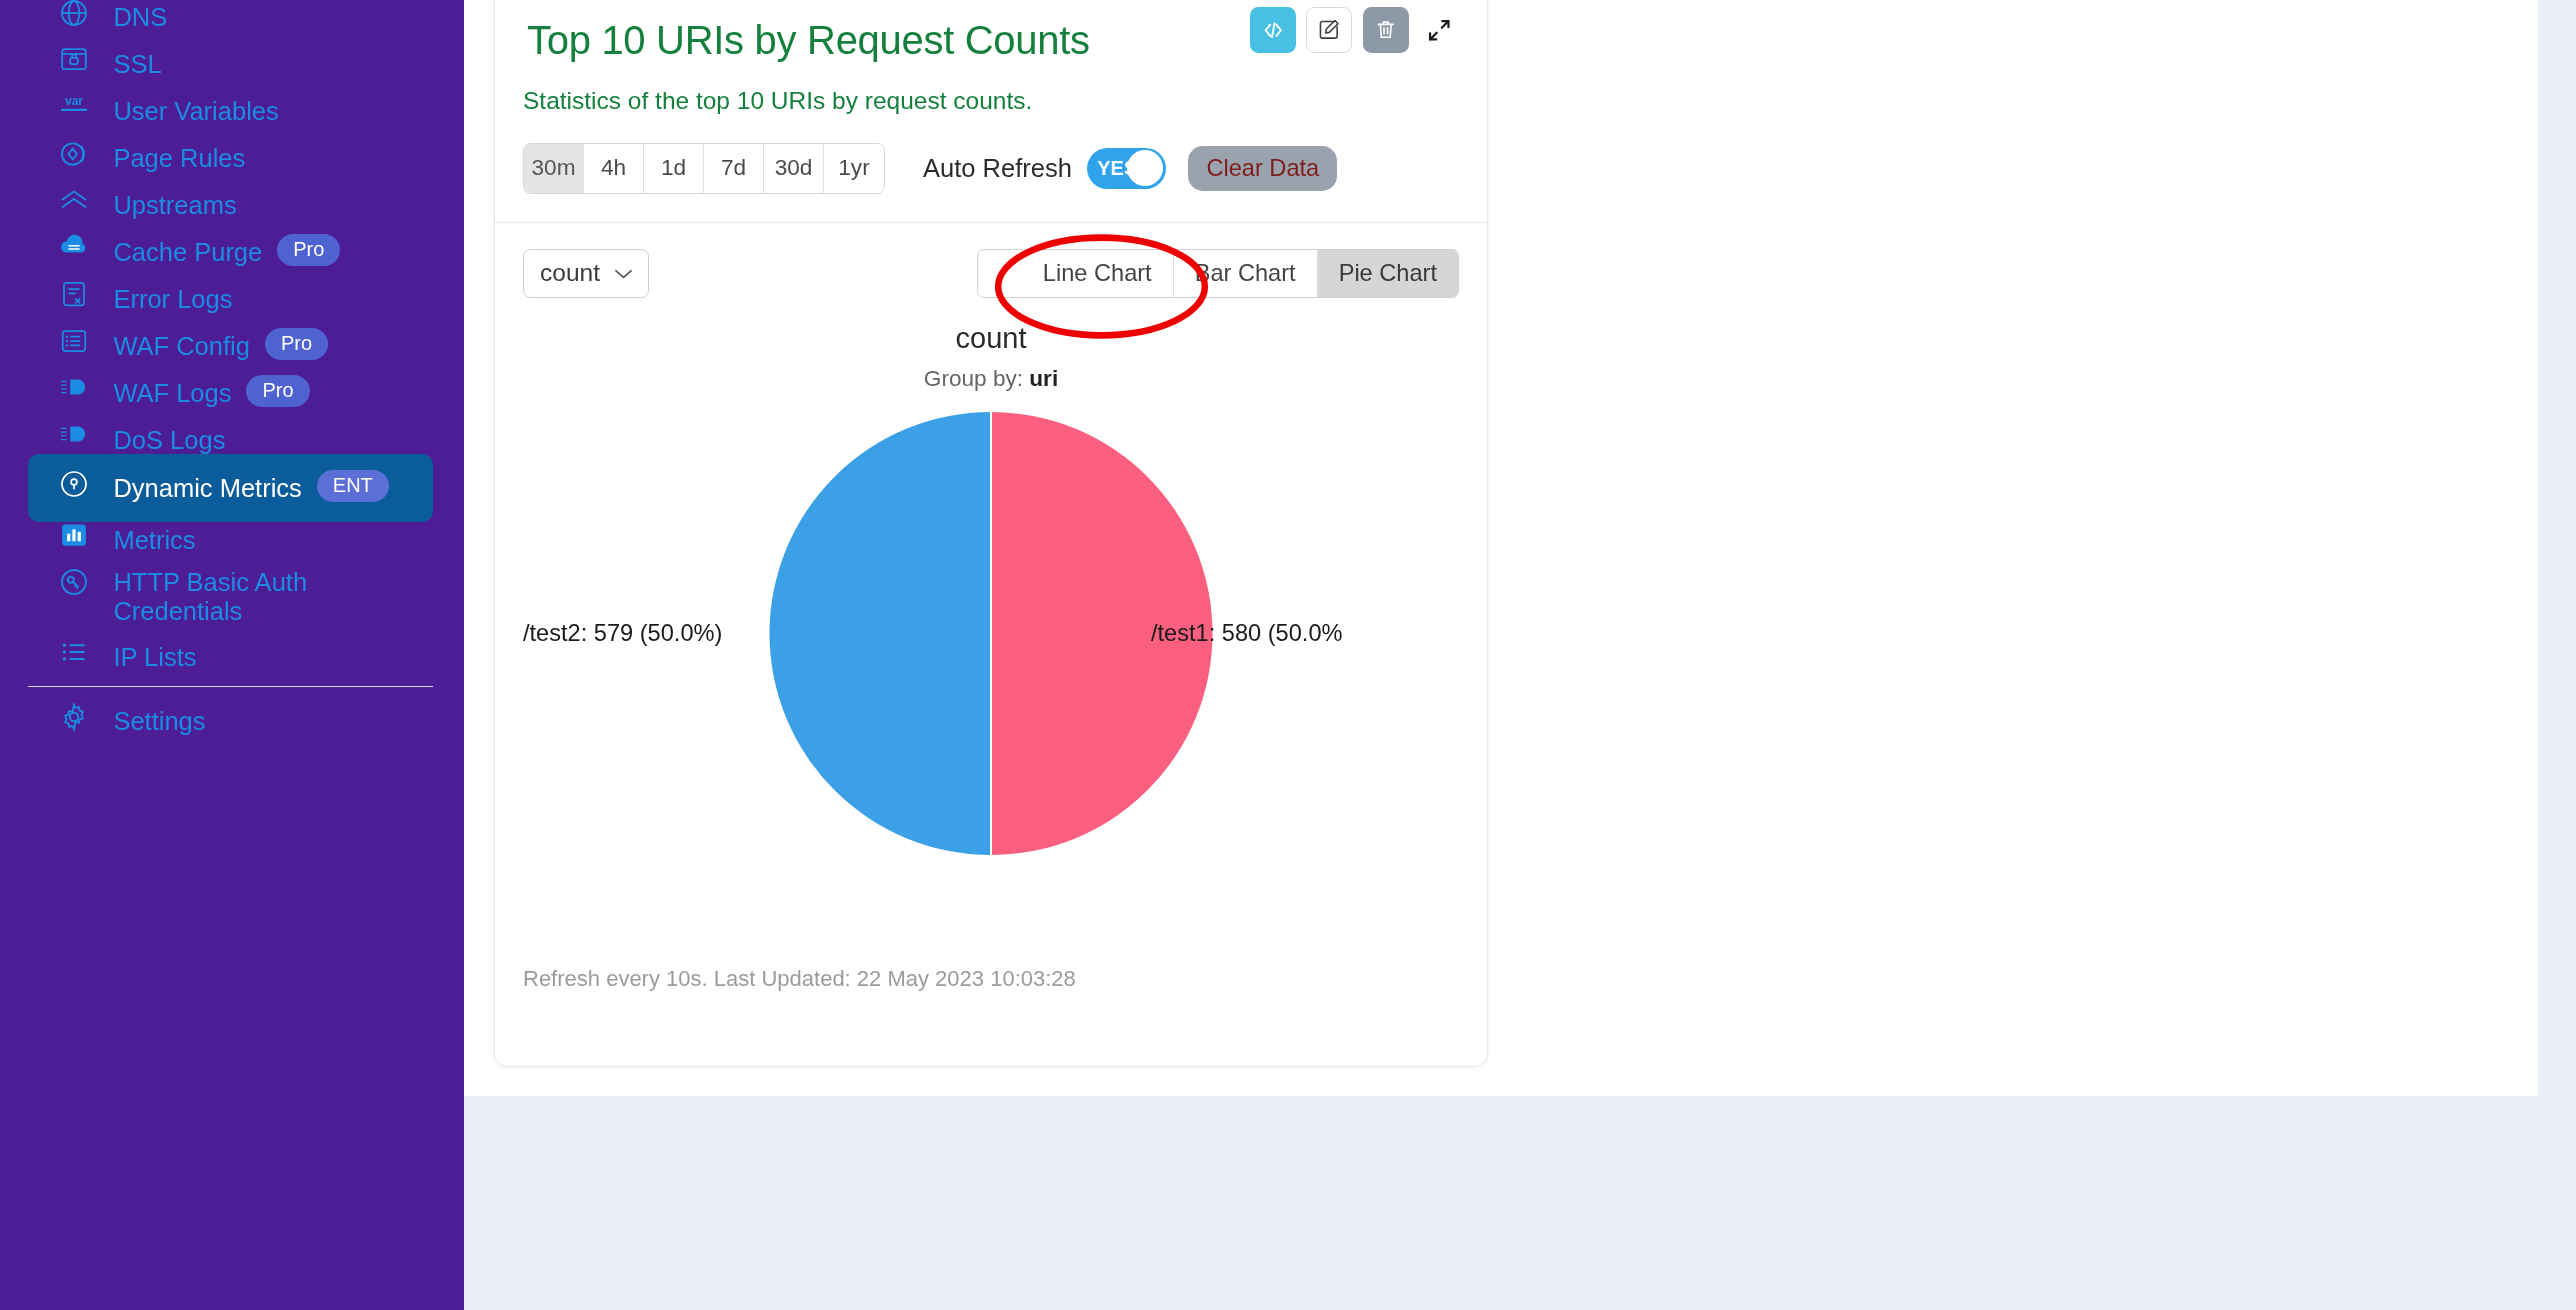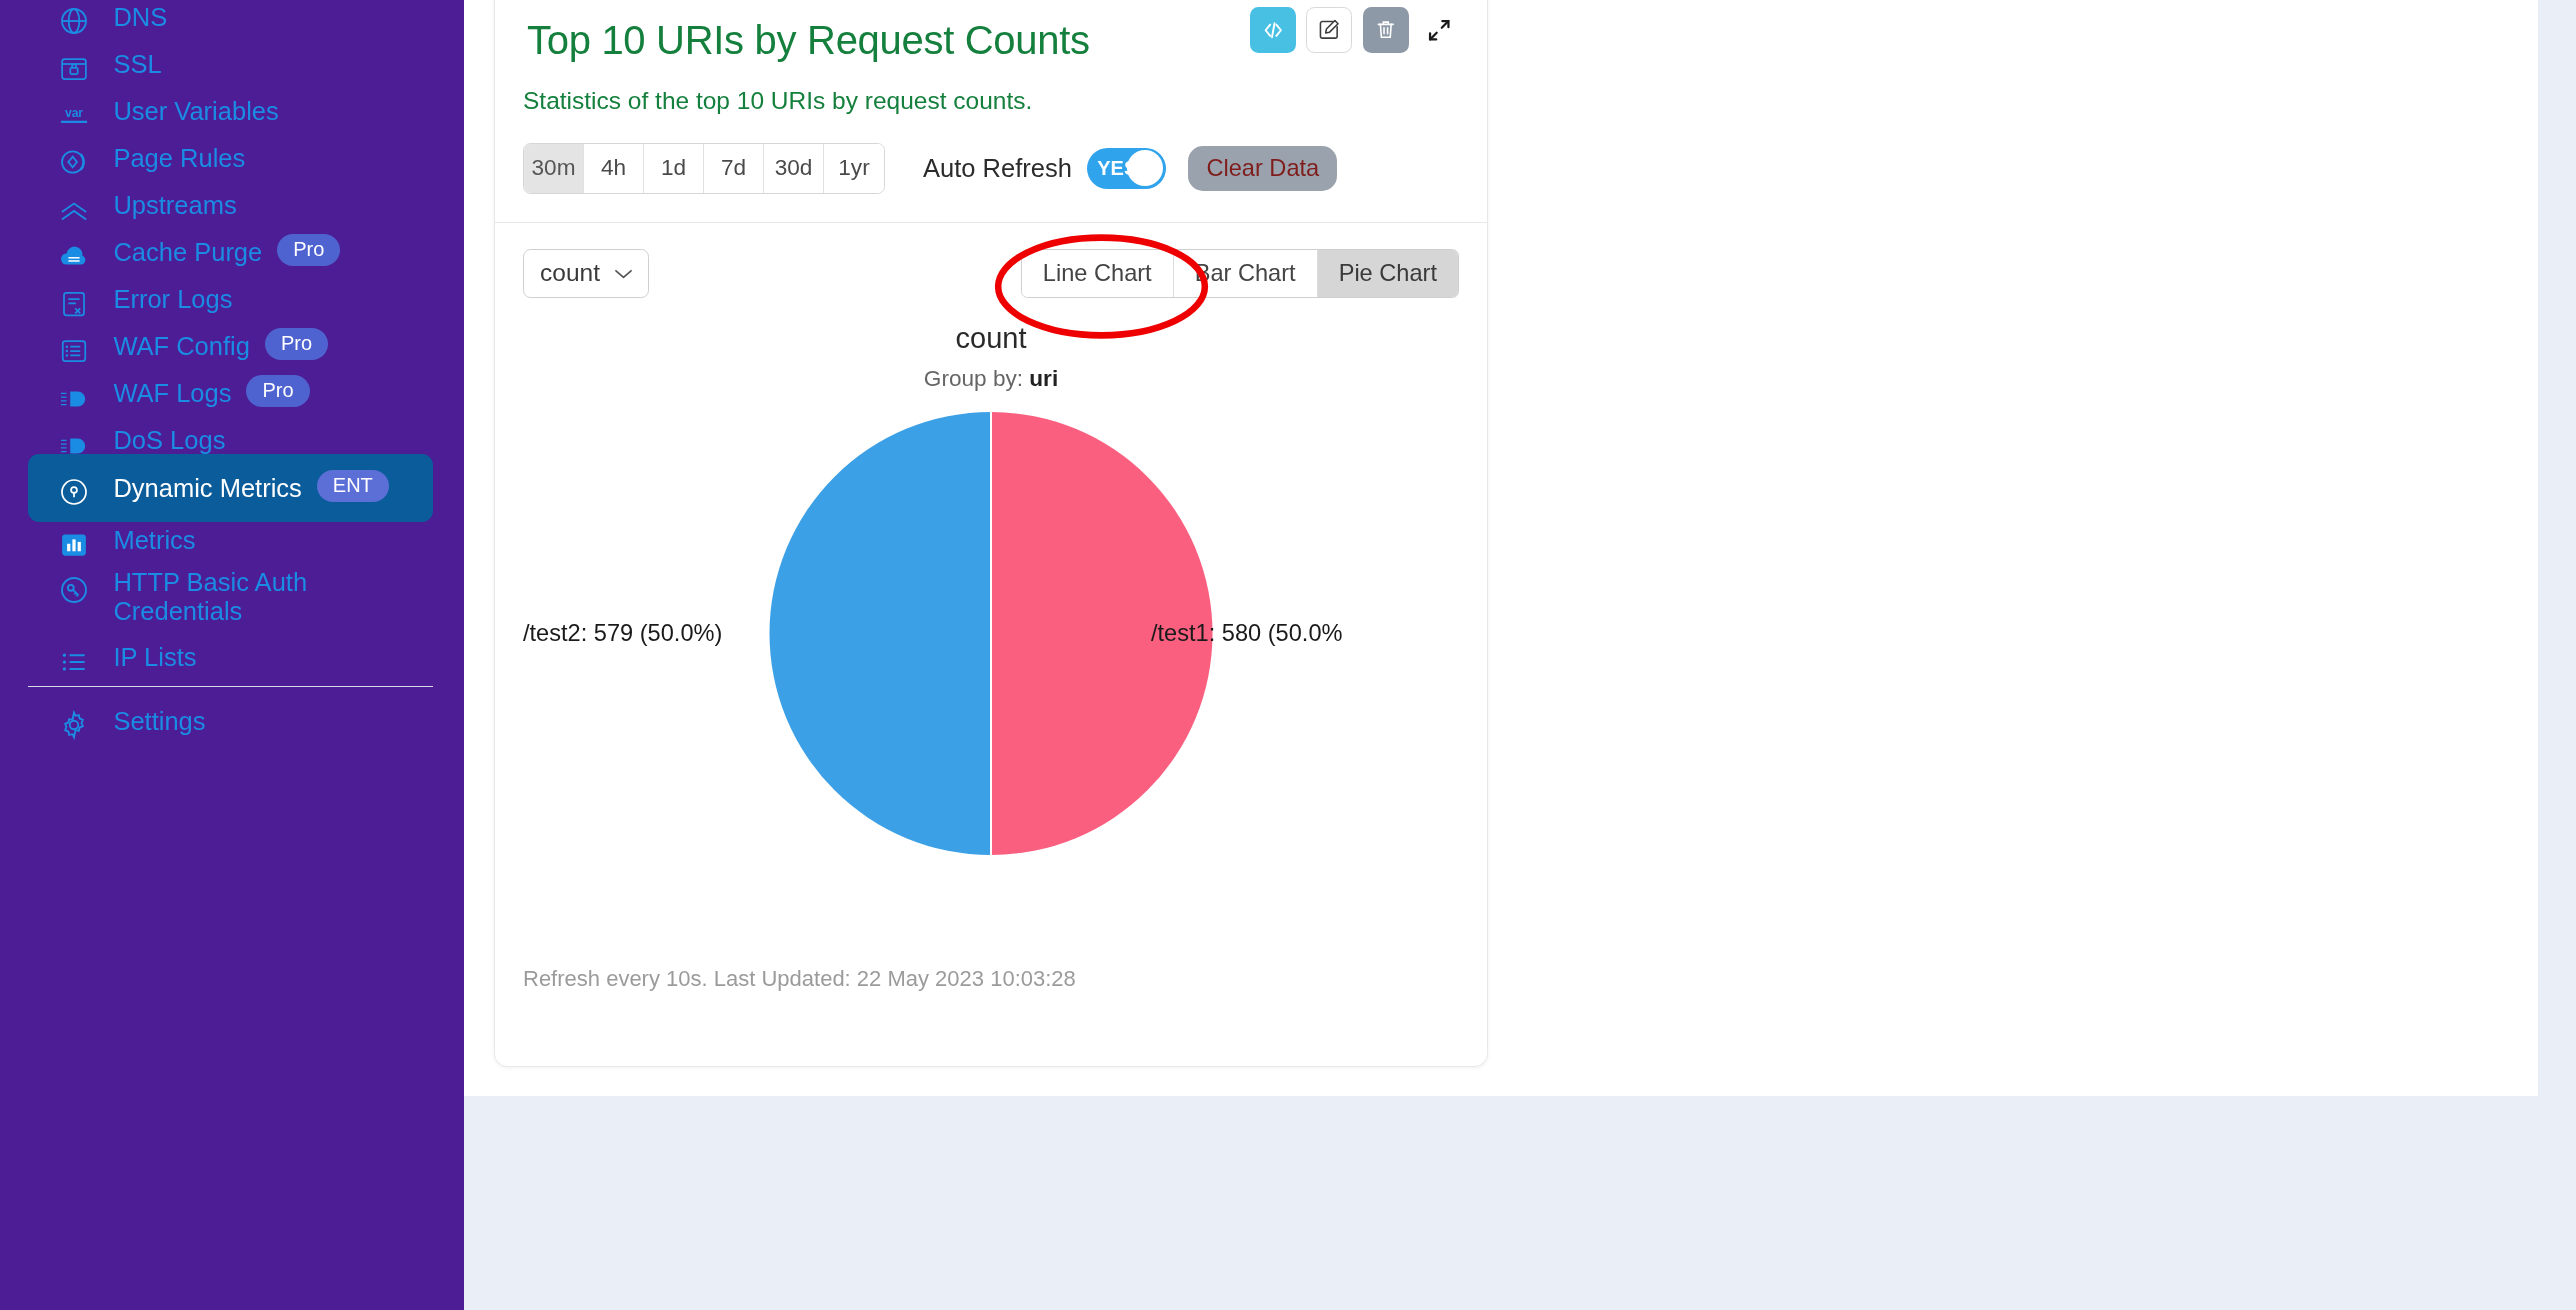--- a/index.html
+++ b/index.html
@@ -36,21 +36,21 @@
     font-size: 25.5px;
     white-space: nowrap;
   }
   .nav-item.active {
     background: #0b5c9b;
     color: #ffffff;
   }
   .nav-item .ic {
     width: 40px; height: 40px;
     margin-right: 19px;
-    display: flex; align-items: flex-end; justify-content: center;
+    display: flex; align-items: flex-start; justify-content: center;
     flex: 0 0 40px;
   }
   .nav-item .ic svg { display: block; }
   .nav-label { line-height: 1.12; }
   .nav-item.wrap { height: 91px; align-items: flex-start; padding-top: 13.2px; }
   .nav-item.wrap .ic { margin-top: -1.9px; }
   .nav-item.wrap .nav-label { white-space: normal; width: 311px; }
 
   .badge {
     display: inline-block;
@@ -182,21 +182,21 @@
     border: 0.9px solid #cfcfcf;
     border-radius: 7.5px;
     background: #fff;
     height: 49px;
     padding: 0 14px 0 16px;
     font-size: 24.5px;
     color: #3a3a3a;
   }
   .chevron { font-size: 19px; color: #555; line-height: 1; }
 
-  .type-group { display: flex; border: 0.9px solid #cfcfcf; border-radius: 6.6px; overflow: hidden; background:#fff; }
+  .type-group { display: flex; border: 0.9px solid #cfcfcf; border-radius: 6.6px; overflow: hidden; background:#fff;padding-left:44px; }
   .type-btn {
     height: 47px;
     padding: 0 21px;
     display: flex; align-items: center;
     font-size: 23.6px;
     color: #444;
     background: #fff;
     border-right: 0.9px solid #dcdcdc;
   }
   .type-btn:last-child { border-right: none; }

